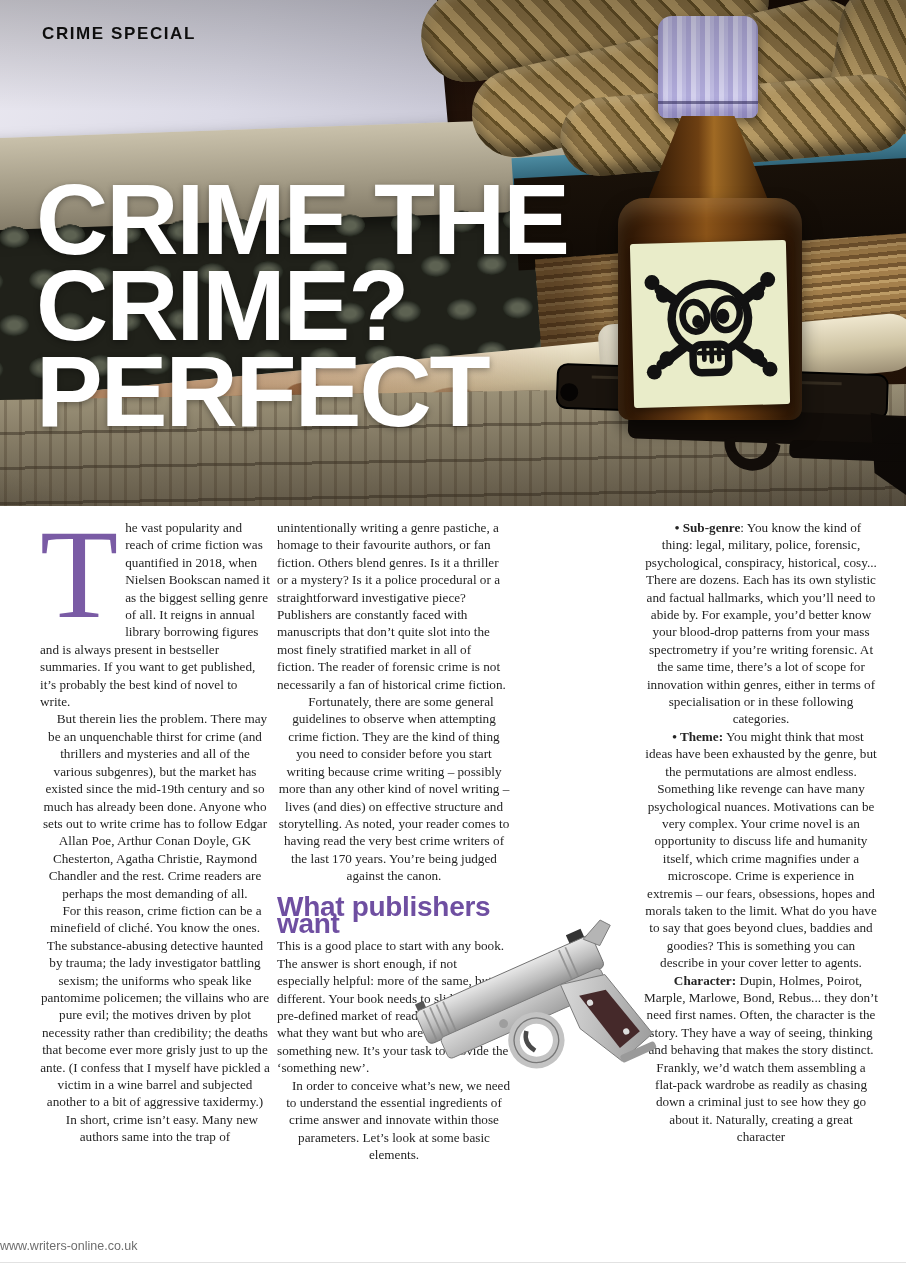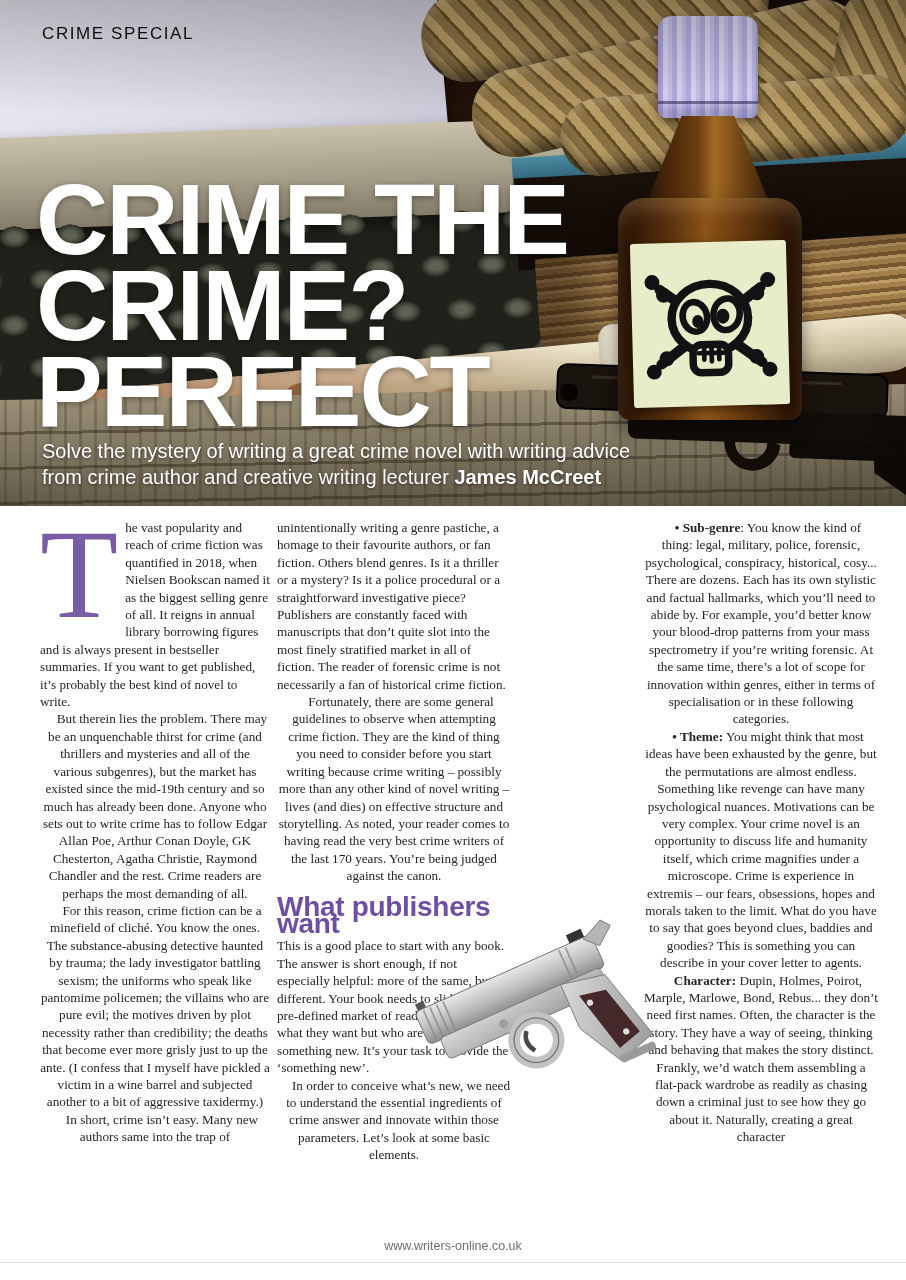--- a/index.html
+++ b/index.html
@@ -66,21 +66,21 @@
   .glass{left:6px;top:182px;width:184px;height:222px;border-radius:26px 26px 12px 12px;
          background:linear-gradient(90deg,#210f02,#5e3410 30%,#8a5318 48%,#6a3c10 65%,#1d0d02);
          box-shadow:inset 0 12px 16px rgba(255,220,160,.18),0 10px 18px rgba(0,0,0,.5);}
   .label{left:20px;top:226px;width:156px;height:164px;border-radius:3px;background:#e9ecc9;
          transform:rotate(-1.5deg);box-shadow:0 3px 8px rgba(0,0,0,.45);
          display:flex;align-items:center;justify-content:center;}
   .vignette{inset:0;background:radial-gradient(130% 120% at 40% 42%,rgba(0,0,0,0) 52%,rgba(0,0,0,.42) 100%),
             linear-gradient(180deg,rgba(0,0,0,.22),rgba(0,0,0,0) 22%);}
 
   
-  .kicker{left:42px;top:24px;font-family:"Liberation Sans",sans-serif;font-weight:400;
+  .kicker{left:42px;top:24px;font-family:"Liberation Sans",sans-serif;font-weight:700;
           font-size:17px;letter-spacing:1.6px;color:#0e0e0e;}
   .headline{left:36px;top:176px;font-family:"Liberation Sans",sans-serif;font-weight:700;
             font-size:100px;line-height:86px;letter-spacing:-2px;color:#ffffff;
             text-shadow:0 2px 6px rgba(0,0,0,.35);}
   .standfirst{left:42px;top:438px;width:640px;font-family:"Liberation Sans",sans-serif;
               font-size:20px;line-height:26px;color:#ffffff;text-shadow:0 1px 3px rgba(0,0,0,.5);}
   .standfirst b{font-weight:700;}
 
   
   .col{position:absolute;top:519px;font-size:13.2px;line-height:17.4px;text-align:left;}
@@ -95,21 +95,21 @@
             font-weight:700;font-size:28px;color:#6f4fa1;letter-spacing:-.3px;}
   .blabel{font-weight:700;}
   .pistol{position:absolute;left:424px;top:906px;width:232px;height:232px;pointer-events:none;}
   .pistol svg{transform:rotate(-24deg);}
 
   
   .footer-rule{position:absolute;left:0;top:1262px;width:906px;height:1px;background:#e2e2e2;}
   .folio{position:absolute;left:55px;top:1300px;font-family:"Liberation Sans",sans-serif;}
   .folio .num{font-weight:700;font-size:16px;color:#111;}
   .folio .issue{font-size:12.5px;color:#6e6e6e;letter-spacing:.8px;margin-left:10px;}
-  .site{position:absolute;left:0;top:1239px;width:906px;text-align:center;
+  .site{position:absolute;left:0;top:1239px;width:906px;text-align:left;
         font-family:"Liberation Sans",sans-serif;font-size:12.5px;color:#6e6e6e;}
 </style>
 </head>
 <body>
 
 <div class="page">
 
   <div class="hero">
     <div class="paper"></div>
     <div class="tw-dark"></div>
@@ -182,24 +182,20 @@
     <div class="vignette"></div>
 
     <div class="kicker">CRIME SPECIAL</div>
 
     <div class="headline">
       <div>CRIME THE</div>
       <div>CRIME?</div>
       <div>PERFECT</div>
     </div>
 
-    <div class="standfirst">
-      <span>Solve the mystery of writing a great crime novel with writing advice</span><br>
-      <span>from crime author and creative writing lecturer </span><b>James McCreet</b>
-    </div>
   </div>
 
   <div class="col col1">
     <p><span class="dropcap">T</span><span>he vast popularity and reach of crime fiction was quantified in 2018, when Nielsen Bookscan named it as the biggest selling genre of all. It reigns in annual library borrowing figures and is always present in bestseller summaries. If you want to get published, it’s probably the best kind of novel to write.</span></p>
     <p class="ind">But therein lies the problem. There may be an unquenchable thirst for crime (and thrillers and mysteries and all of the various subgenres), but the market has existed since the mid-19th century and so much has already been done. Anyone who sets out to write crime has to follow Edgar Allan Poe, Arthur Conan Doyle, GK Chesterton, Agatha Christie, Raymond Chandler and the rest. Crime readers are perhaps the most demanding of all.</p>
     <p class="ind">For this reason, crime fiction can be a minefield of cliché. You know the ones. The substance-abusing detective haunted by trauma; the lady investigator battling sexism; the uniforms who speak like pantomime policemen; the villains who are pure evil; the motives driven by plot necessity rather than credibility; the deaths that become ever more grisly just to up the ante. (I confess that I myself have pickled a victim in a wine barrel and subjected another to a bit of aggressive taxidermy.)</p>
     <p class="ind">In short, crime isn’t easy. Many new authors same into the trap of</p>
   </div>
 
   <div class="col col2">

